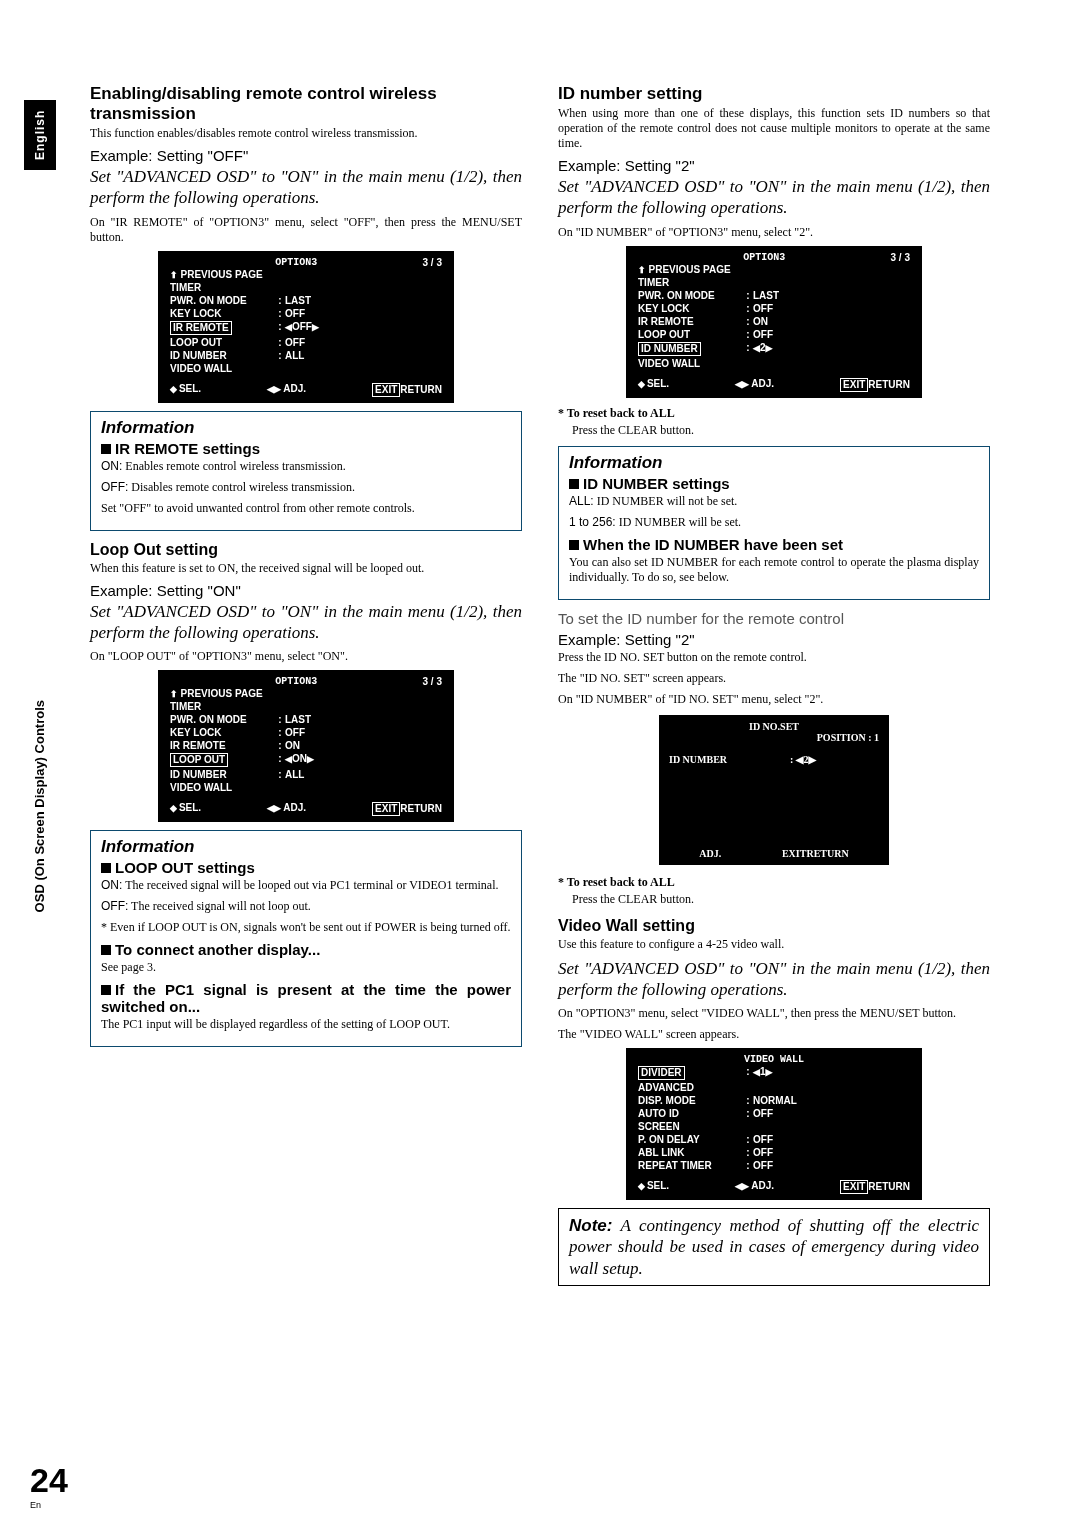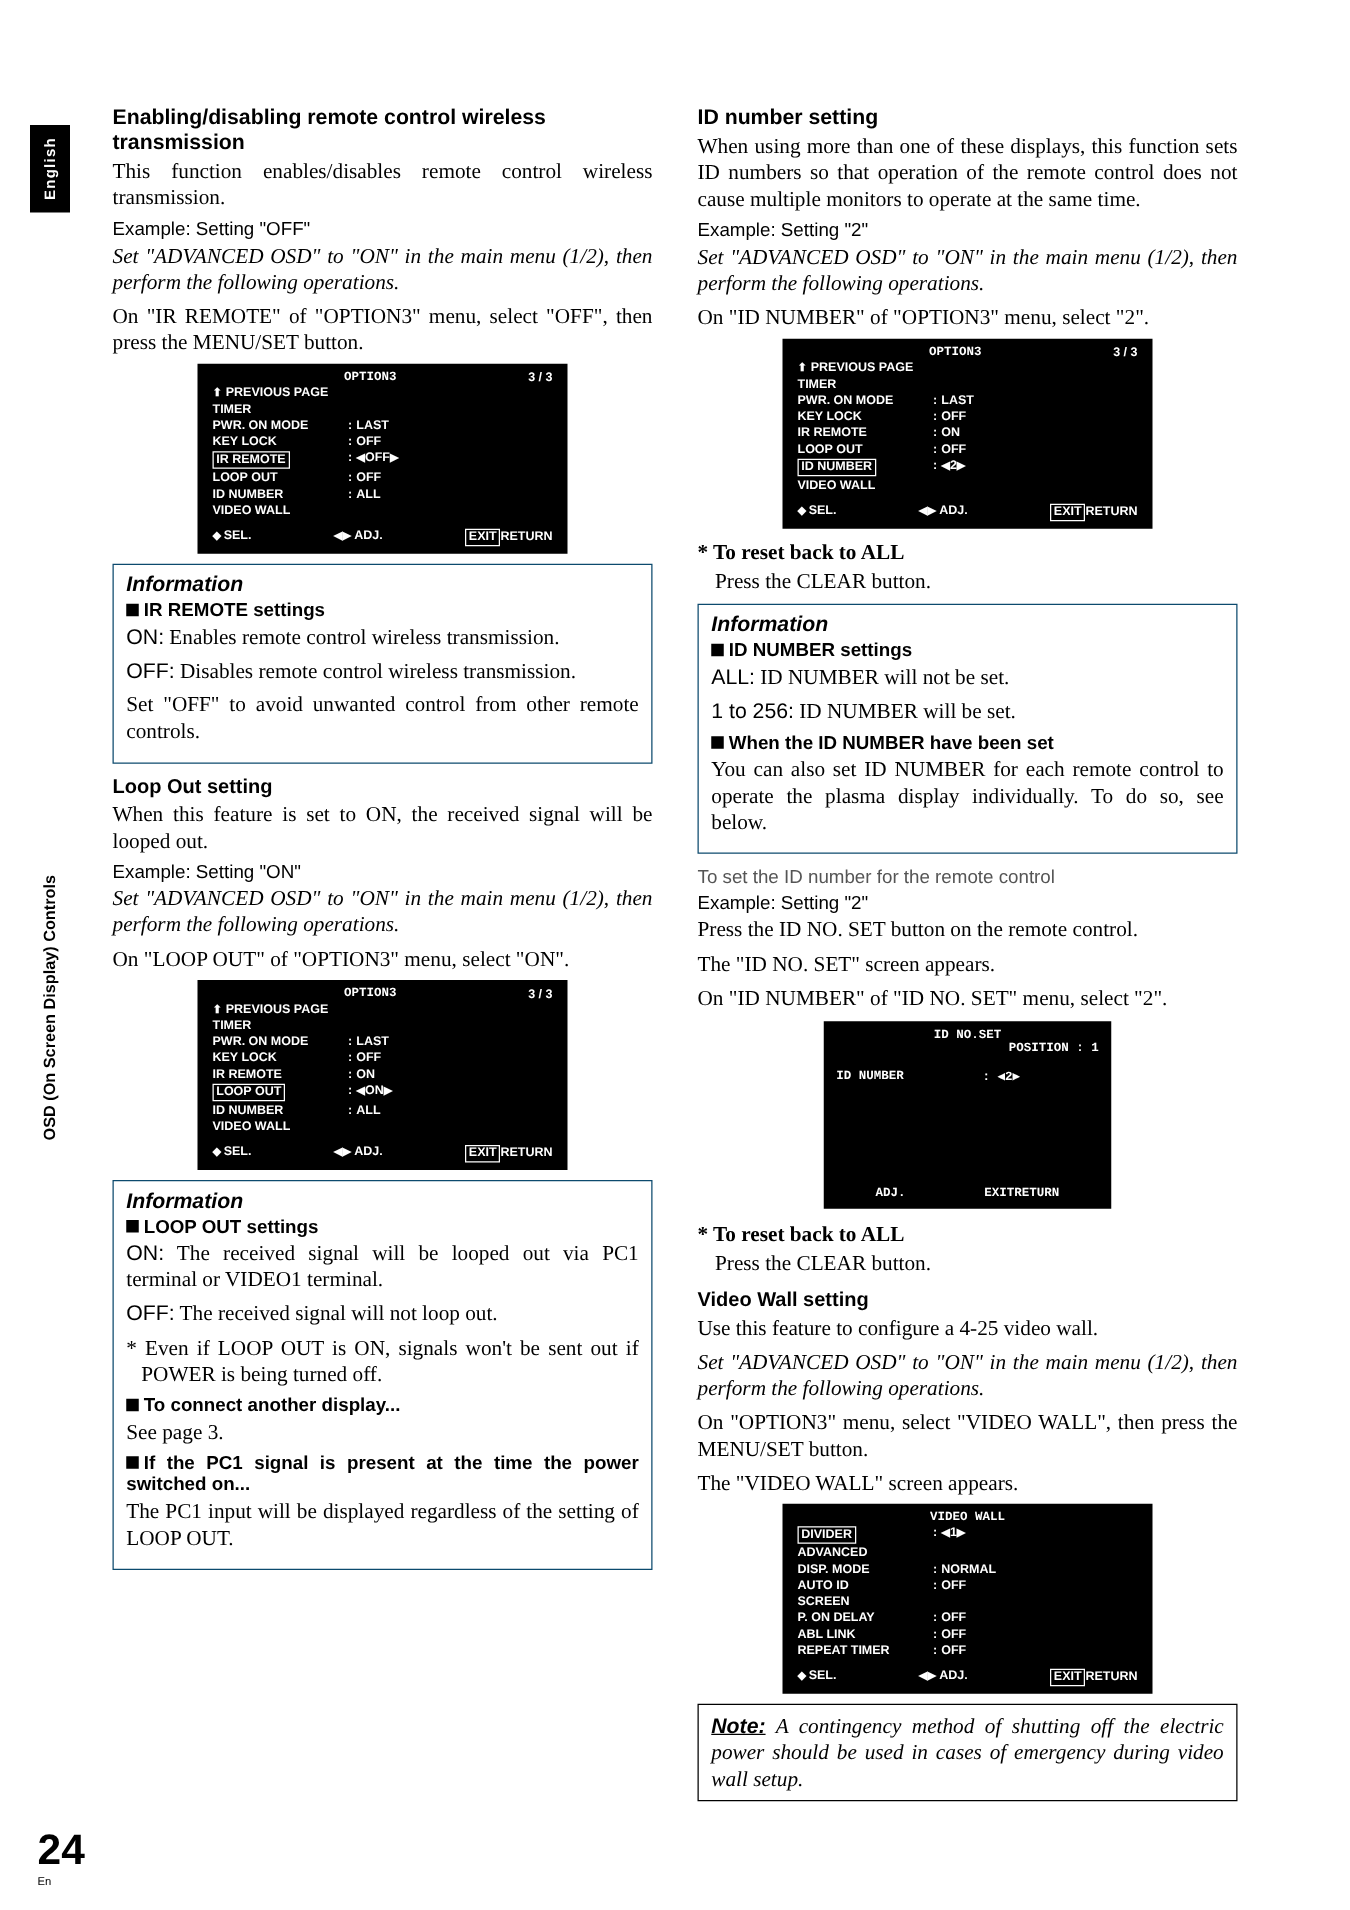--- a/index.html
+++ b/index.html
@@ -58,21 +58,21 @@
     font-size: 17px;
     margin: 4px 0 2px 0;
   }
   h3.smallsec {
     font-family: Arial, Helvetica, sans-serif;
     font-weight: bold;
     font-size: 16px;
     margin: 10px 0 2px 0;
   }
   p.body {
-    font-size: 17px;
+    font-size: 12px;
     margin: 2px 0 6px 0;
     line-height: 1.25;
     text-align: justify;
   }
   p.sans {
     font-family: Arial, Helvetica, sans-serif;
     font-size: 15px;
     margin: 4px 0 2px 0;
   }
   p.italic {
@@ -106,21 +106,20 @@
     height: 10px;
     background: #000;
     margin-right: 4px;
     vertical-align: 0px;
   }
   .note-title {
     font-family: Arial, Helvetica, sans-serif;
     font-weight: 900;
     font-style: italic;
     font-size: 17px;
-    text-decoration: underline;
   }
   .osd {
     width: 280px;
     margin: 6px auto 8px auto;
     background: #000;
     color: #fff;
     font-family: Arial, Helvetica, sans-serif;
     font-size: 10px;
     font-weight: bold;
     padding: 6px 8px 6px 8px;
@@ -155,21 +154,21 @@
   .osd .ud::before { content: "◆"; font-size: 9px; margin-right: 2px;}
   .osd .lr::before { content: "◀"; font-size: 9px; }
   .osd .lr::after { content: "▶"; font-size: 9px; }
   .osd .uparrow::before { content: "⬆"; font-size: 9px; margin-right: 3px;}
   .osd-small {
     width: 230px;
     height: 150px;
     margin: 8px auto 10px auto;
     background: #000;
     color: #fff;
-    font-family: Liberation Mono, monospace;
+    font-family: Liberation Serif, serif;
     font-size: 10px;
     font-weight: bold;
     padding: 6px 10px;
     box-sizing: border-box;
     position: relative;
   }
   .page-num {
     position: absolute;
     left: 30px;
     bottom: 18px;

